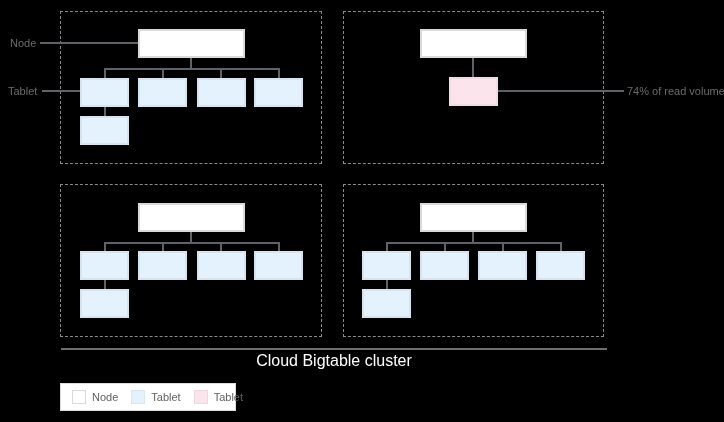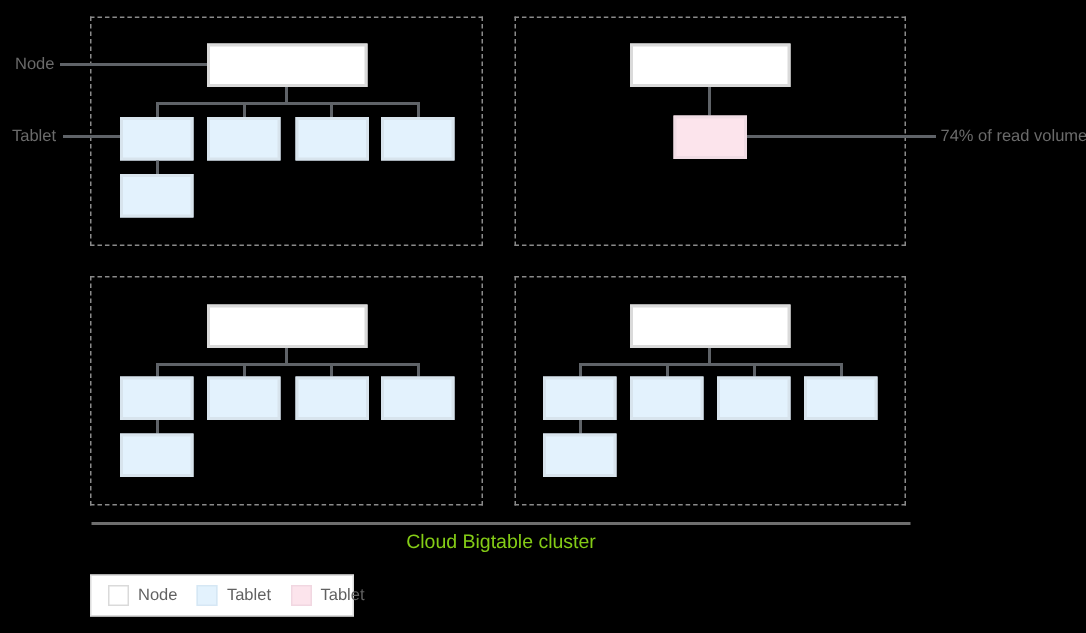--- a/index.html
+++ b/index.html
@@ -8,21 +8,21 @@
     font-family:Liberation Sans, sans-serif;
   }
   .quadrant{position:absolute;border:1px dashed #8a8a8a;box-sizing:border-box;}
   .box{position:absolute;box-sizing:border-box;}
   .node-box{background:#ffffff;border:2px solid #dadada;}
   .tablet-box{background:#e3f2fd;border:2px solid #d8e4ed;}
   .hot-tablet-box{background:#fce4ec;border:2px solid #f0dce4;}
   .line{position:absolute;background:#5f6368;}
   .label{position:absolute;color:#6b6b6b;font-size:11px;line-height:12px;white-space:nowrap;}
   .cluster-line{position:absolute;background:#6e6e6e;}
-  .cluster-label{position:absolute;color:#84cc16;font-size:13px;line-height:13px;text-align:center;}
+  .cluster-label{position:absolute;color:#ffffff;font-size:16px;line-height:13px;text-align:center;}
   .legend{
     position:absolute;left:60px;top:383px;width:176px;height:28px;
     background:#ffffff;border:1px solid #dcdcdc;box-sizing:border-box;
     display:flex;align-items:center;padding-left:11px;
   }
   .swatch{width:14px;height:14px;box-sizing:border-box;flex:0 0 auto;}
   .sw-node{background:#ffffff;border:1px solid #dadada;}
   .sw-tablet{background:#e3f2fd;border:1px solid #d6e7f4;}
   .sw-hot{background:#fce4ec;border:1px solid #f1d7e1;}
   .legend-label{color:#616161;font-size:11px;margin-left:6px;margin-right:13px;white-space:nowrap;}

